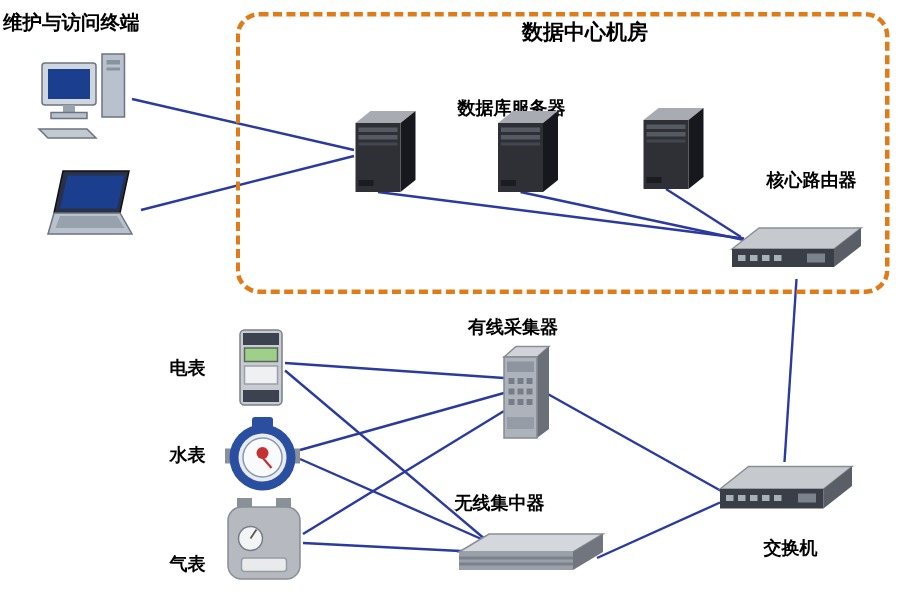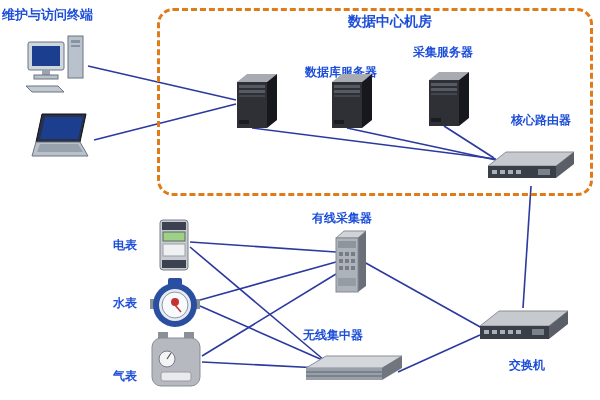--- a/index.html
+++ b/index.html
@@ -1,21 +1,21 @@
 <!DOCTYPE html>
 <html><head>
 <meta charset="utf-8">
 <style>
   * { margin:0; padding:0; box-sizing:border-box; }
   body { font-family:"DejaVu Sans","Liberation Sans",sans-serif; background:#ffffff; }
   #canvas { position:relative; width:600px; height:400px; background:#ffffff; overflow:hidden; }
   #wires { position:absolute; left:0; top:0; width:600px; height:400px; pointer-events:none; }
   .dc-box { position:absolute; left:157px; top:8px; width:436px; height:188px;
             border:3px dashed #e07b1a; border-radius:16px; }
-  .lbl { position:absolute; font-weight:bold; font-size:12px; color:#1d4ed8; white-space:nowrap; }
+  .lbl { position:absolute; font-weight:bold; font-size:12px; color:#000000; white-space:nowrap; }
   .lbl-big { font-size:13px; }
   .lbl-title { font-size:14px;margin-left:48px; }
   .icon { position:absolute; }
 </style>
 </head>
 <body>
 
 <div id="canvas">
 
   <svg id="wires" viewBox="0 0 600 400">
@@ -35,21 +35,20 @@
       <line x1="364" y1="262" x2="482" y2="328"></line>
       <line x1="398" y1="372" x2="480" y2="335"></line>
     </g>
   </svg>
 
   <div class="dc-box"></div>
 
   <div class="lbl lbl-big" style="left:2px; top:6px;">维护与访问终端</div>
   <div class="lbl lbl-title" style="left:300px; top:13px;">数据中心机房</div>
   <div class="lbl" style="left:305px; top:44px;margin-top:20px;">数据库服务器</div>
-  <div class="lbl" style="left:413px; top:44px;">采集服务器</div>
   <div class="lbl" style="left:500px; top:112px;margin-left:11px;">核心路由器</div>
   <div class="lbl" style="left:303px; top:327px;">无线集中器</div>
   <div class="lbl" style="left:312px; top:210px;">有线采集器</div>
   <div class="lbl" style="left:509px; top:357px;">交换机</div>
   <div class="lbl" style="left:113px; top:237px;">电表</div>
   <div class="lbl" style="left:113px; top:295px;">水表</div>
   <div class="lbl" style="left:113px; top:368px;">气表</div>
 
   <div class="icon" style="left:24px; top:34px;">
     <svg width="66" height="62" viewBox="0 0 66 62">

